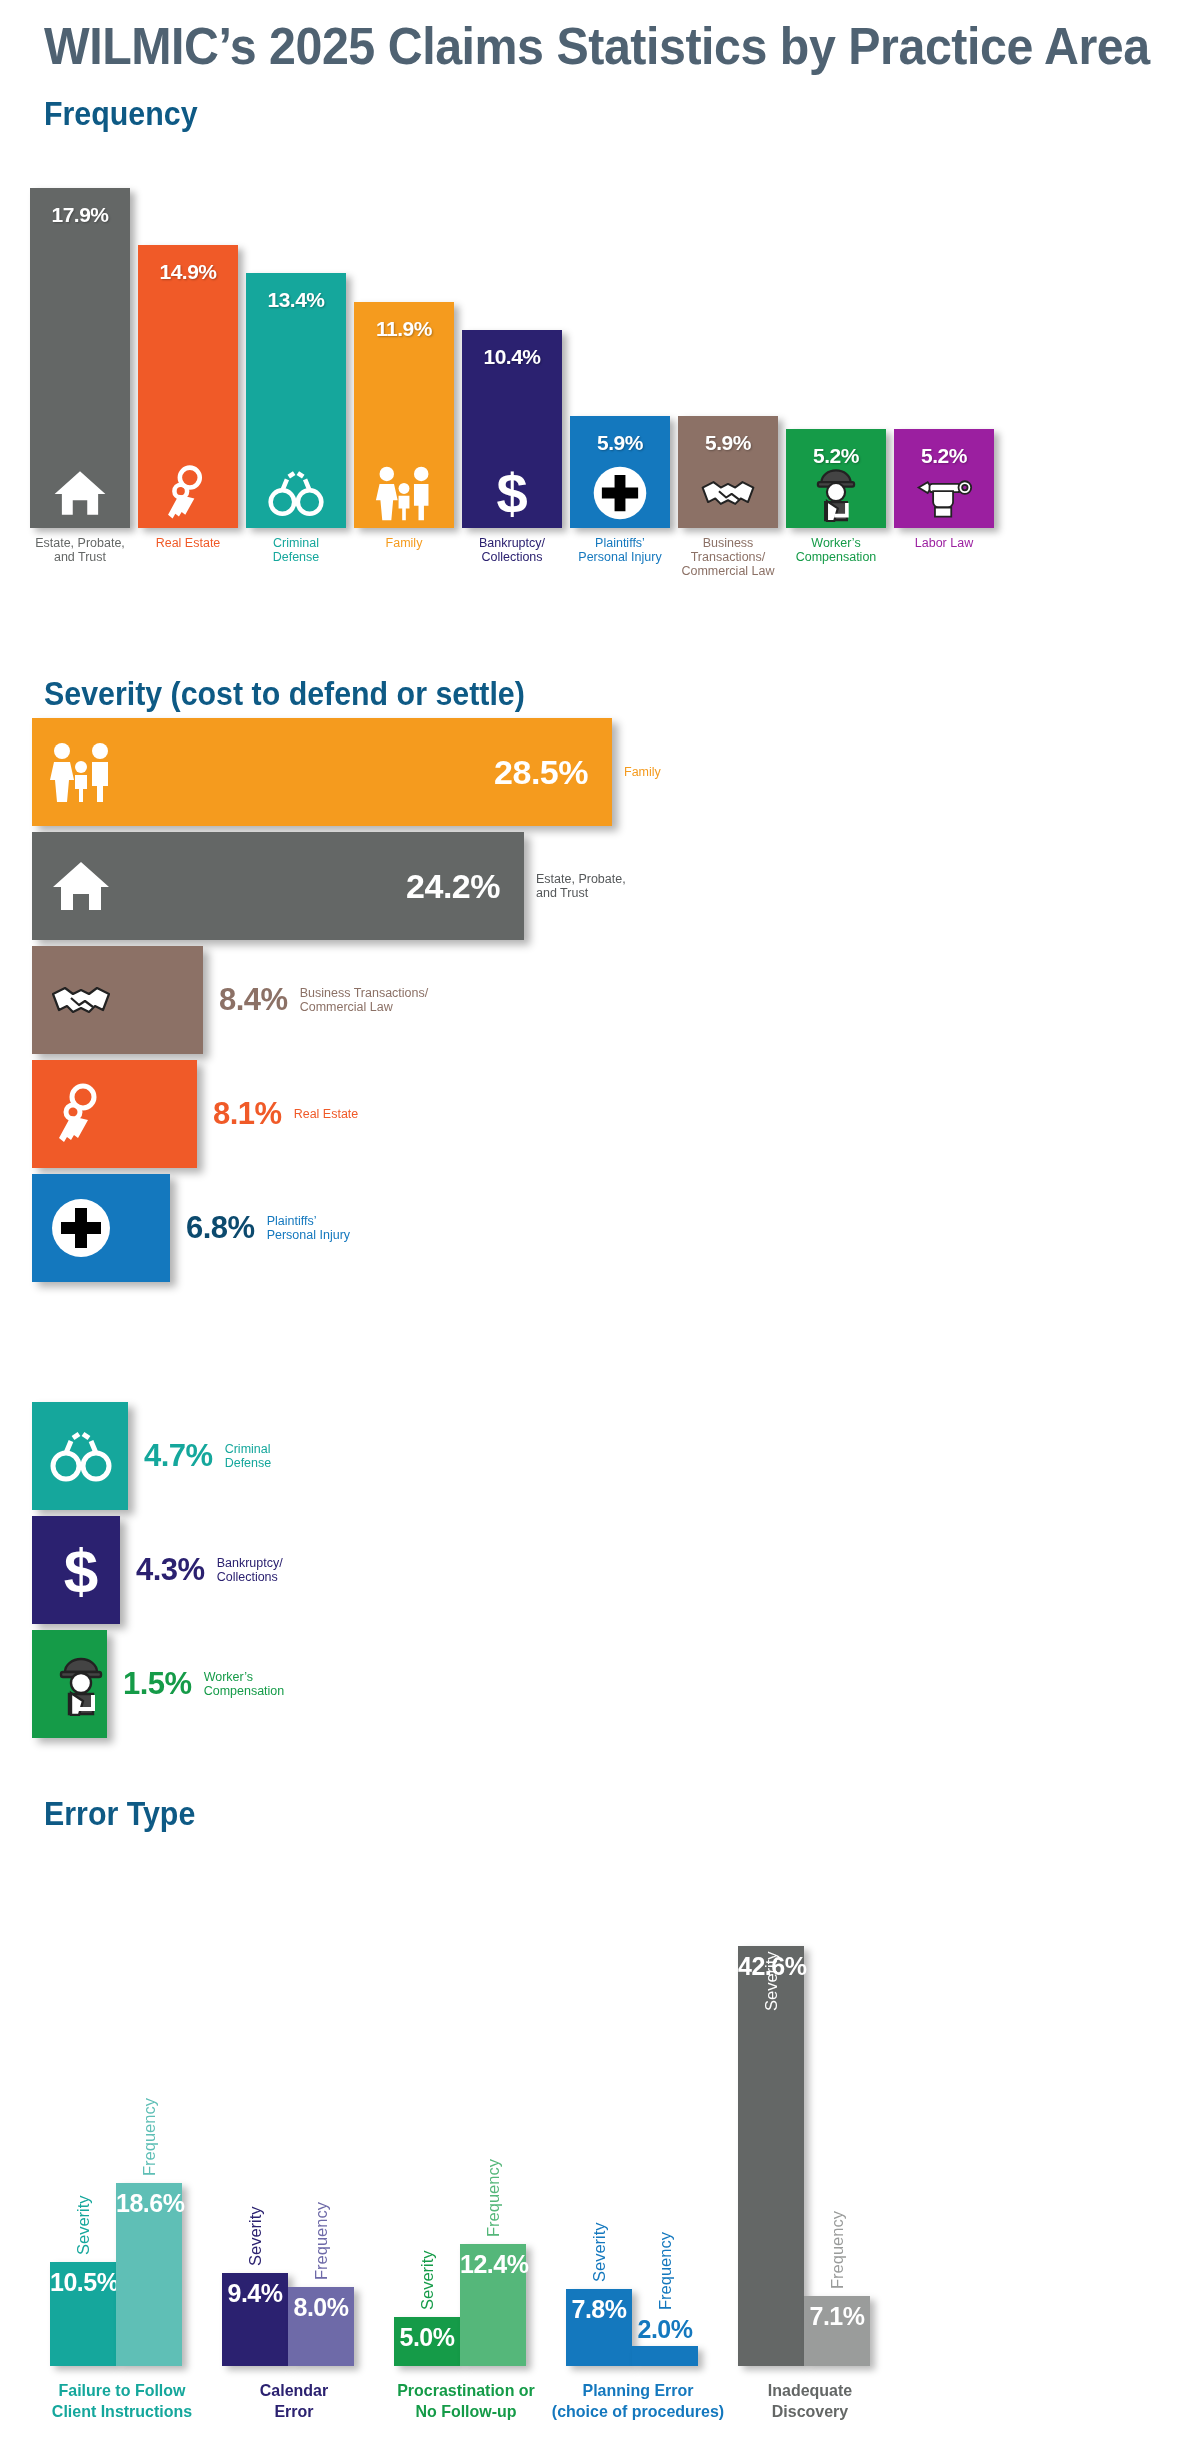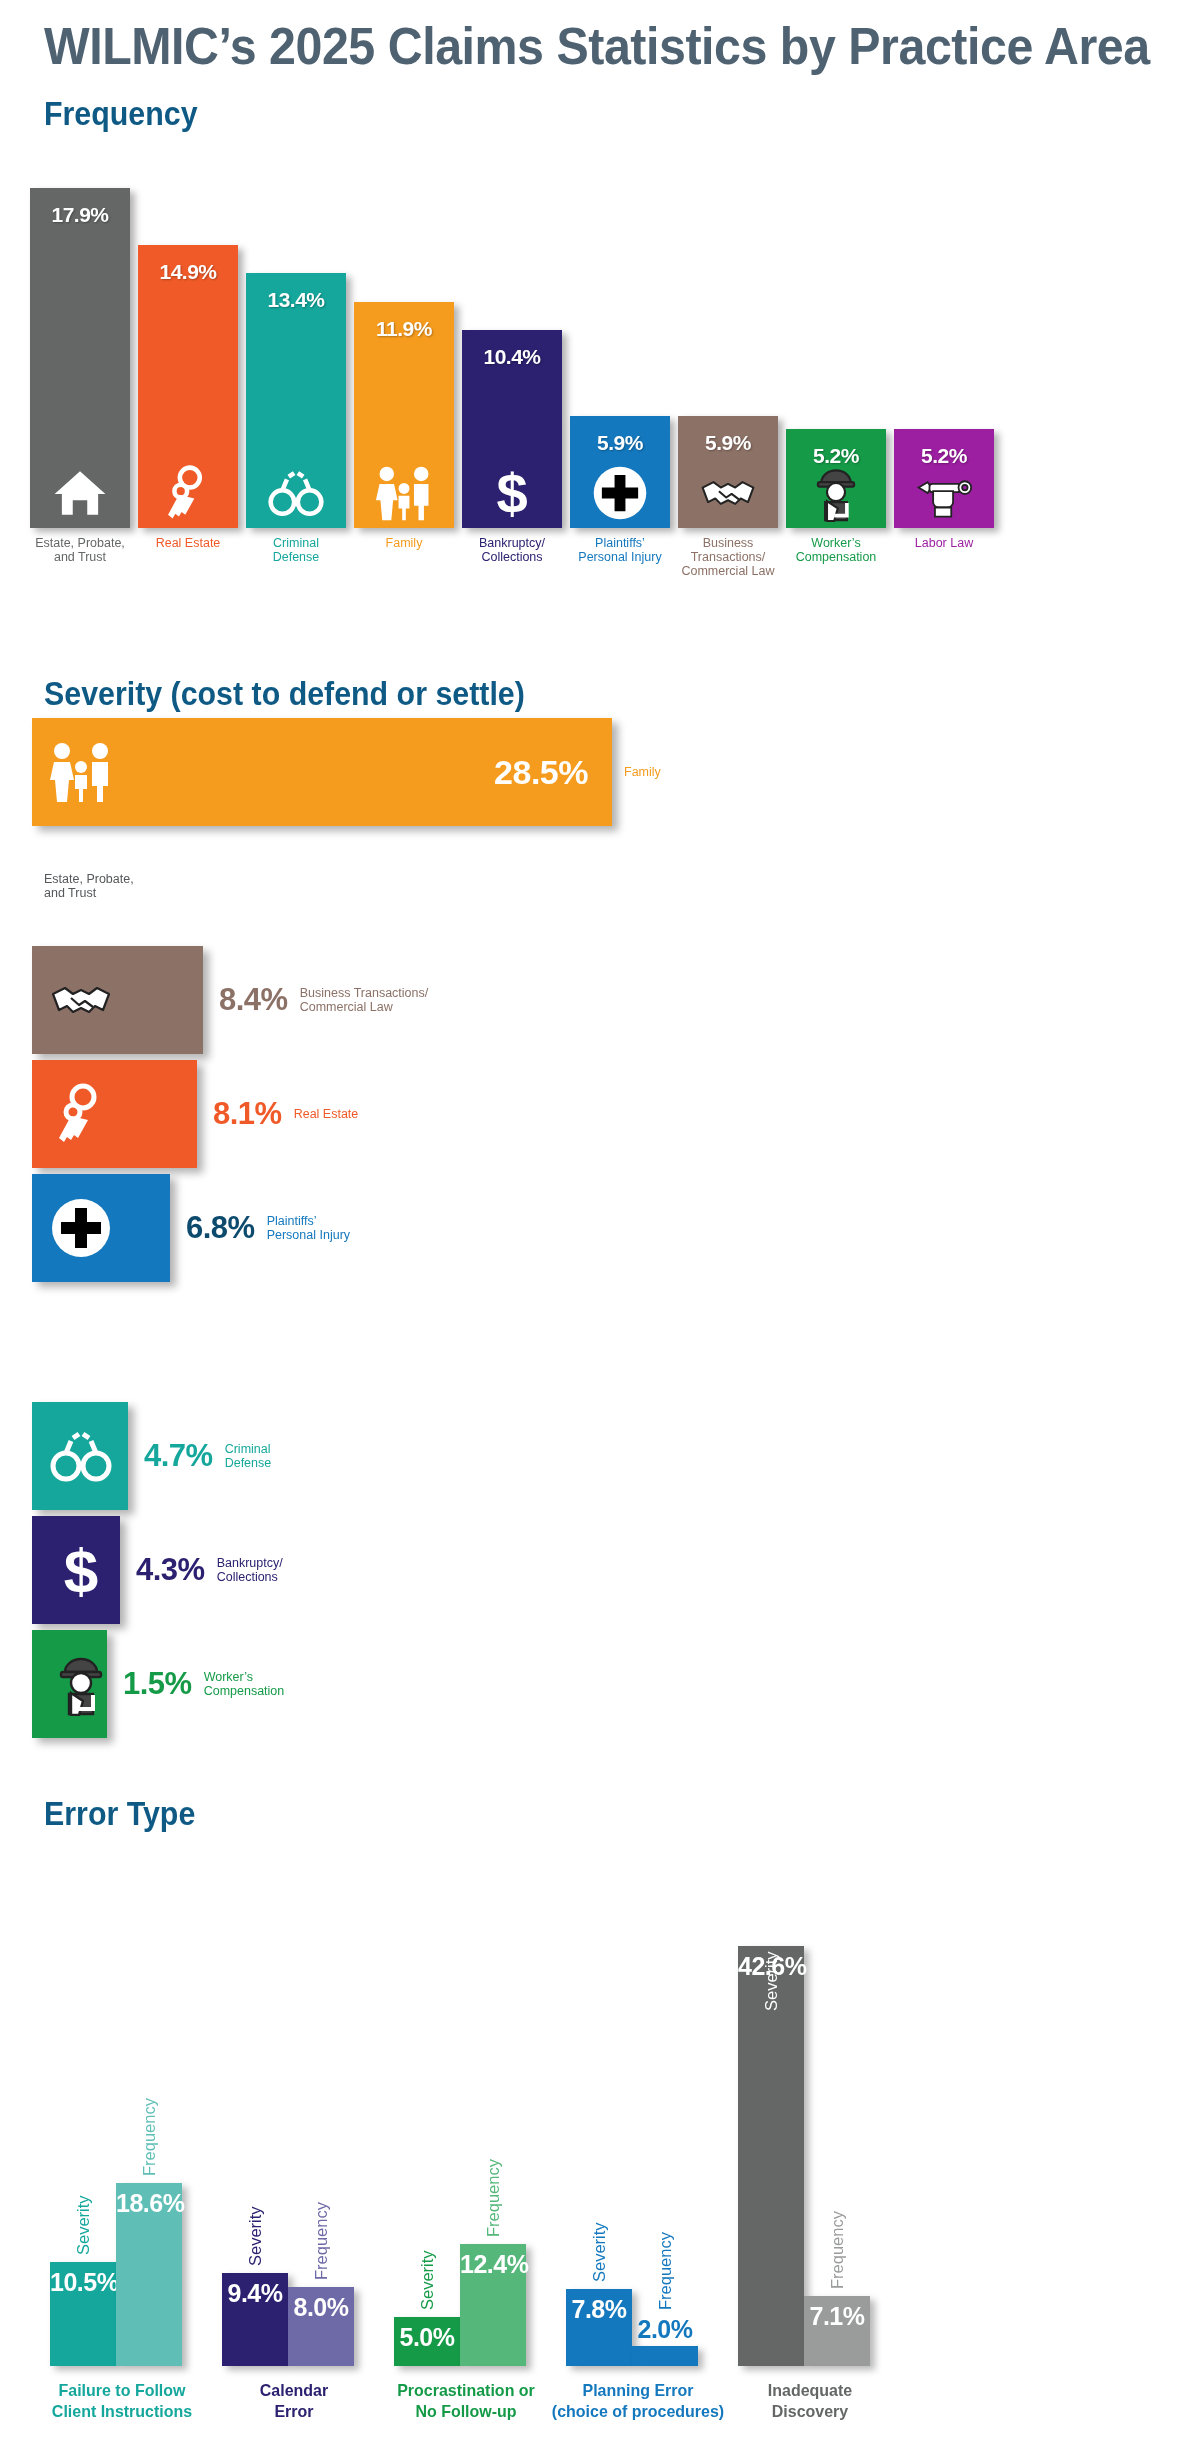--- a/index.html
+++ b/index.html
@@ -356,20 +356,28 @@
               <circle cx="32" cy="27" r="6"></circle>
               <path d="M26 35h12v14h-4v13h-4V49h-4z"></path>
             </g>
           </svg>
         </div>
         <div class="sev-val-in">28.5%</div>
       </div>
       <div class="sev-label" style="color: rgb(245, 155, 30);">Family</div>
     </div>
     <div class="sev-row" style="top: 114px; height: 108px;">
+      <div class="sev-bar" style="width: 492px; background: rgb(100, 103, 102);">
+        <div class="sev-icon">
+          <svg viewBox="0 0 64 64">
+            <path fill="#fff" d="M32 8 L60 33 h-8 v23 H40 V40 H24 v16 H12 V33 H4 Z"></path>
+          </svg>
+        </div>
+        <div class="sev-val-in">24.2%</div>
+      </div>
       <div class="sev-label" style="color: rgb(85, 88, 90);">Estate, Probate,
 and Trust</div>
     </div>
     <div class="sev-row" style="top: 228px; height: 108px;">
       <div class="sev-bar" style="width: 171px; background: rgb(140, 113, 102);">
         <div class="sev-icon">
           <svg viewBox="0 0 64 64">
             <g fill="#fff" stroke="#222" stroke-width="2.2" stroke-linejoin="round">
               <path d="M4 26 L16 20 l8 6 8-4 8 4 8-6 12 6-6 16-8-4-6 6-8-4-8 4-6-6-8 4z"></path>
               <path d="M22 30 l8 7 6-4 8 6"></path>

